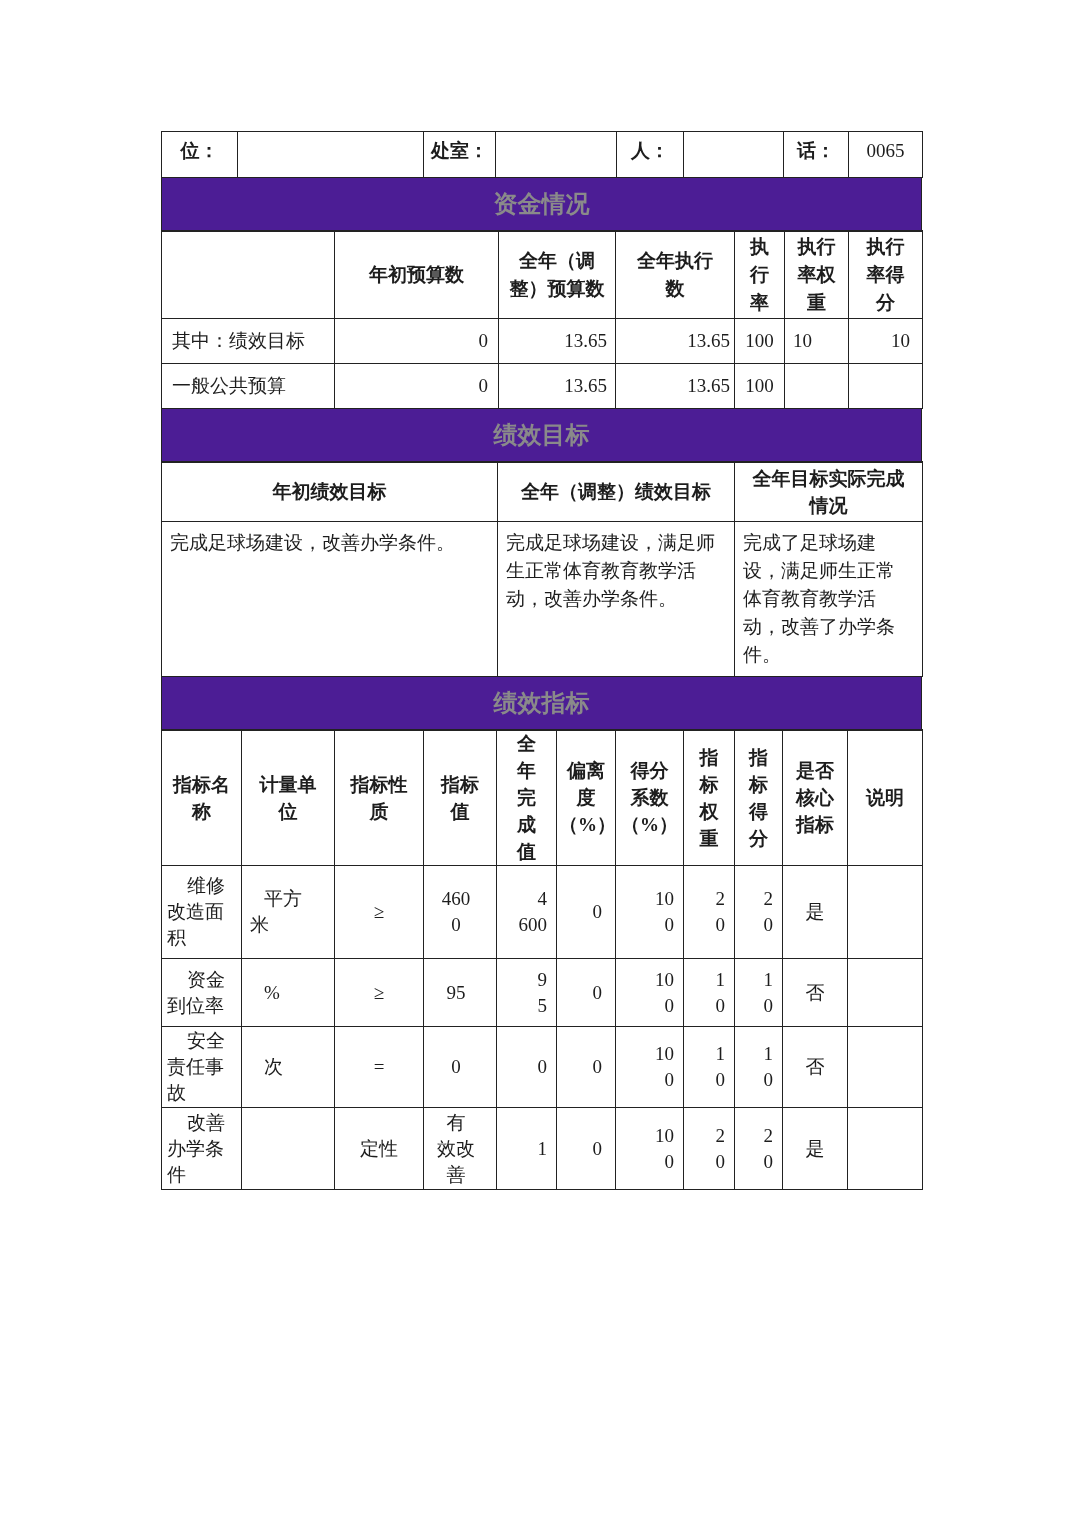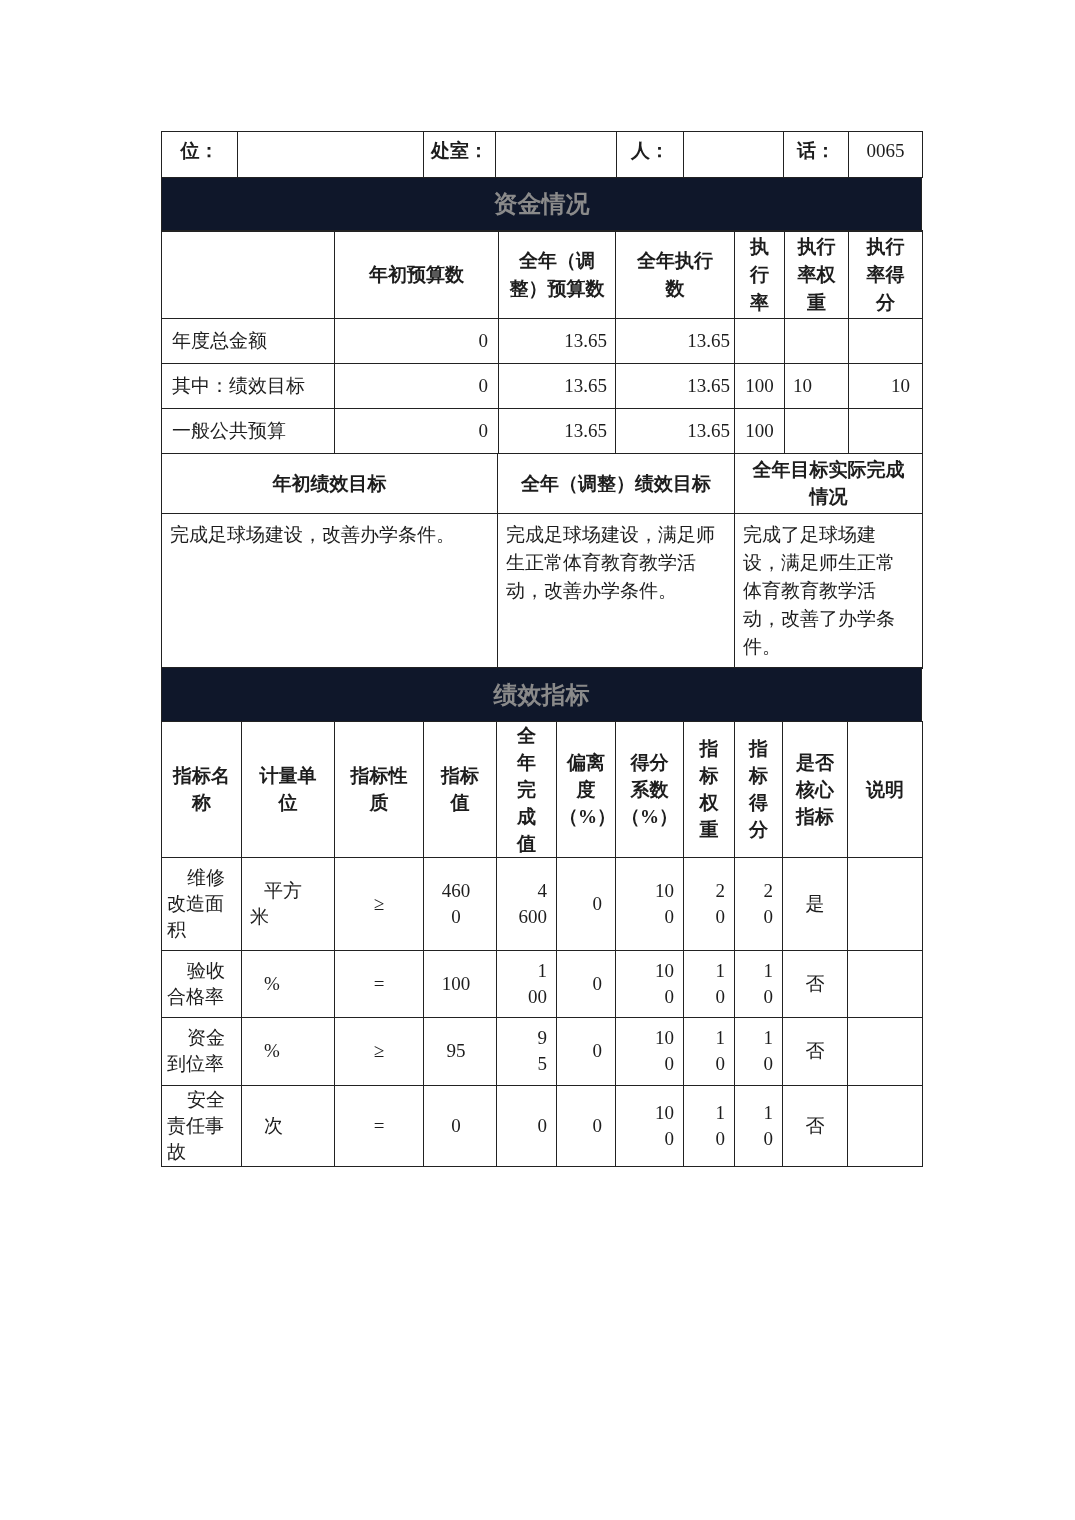--- a/index.html
+++ b/index.html
@@ -19,21 +19,21 @@
     font-size:19px; line-height:28px;
     white-space:pre-line;
     vertical-align:middle;
     padding:1px 4px;
     overflow:hidden;
   }
   .hd { font-weight:bold; text-align:center; }
 
   
   .band {
-    height:55px; border:1.5px solid #222222; background:#0f172a;
+    height:55px; border:1.5px solid #222222; background:#4c1d95;
     display:flex; align-items:center; justify-content:center;
     font-family:"Liberation Sans","DejaVu Sans",sans-serif;
     font-weight:bold; font-size:24px; color:#8a8a8a;
   }
 
   
   .tinfo td { text-align:center; vertical-align:top; padding-top:5px; height:46px; }
 
   
   .tf .hrow td { text-align:center; font-weight:bold; padding:0 2px; line-height:28px; }
@@ -121,49 +121,41 @@
 行
 率</td>
         <td>执行
 率权
 重</td>
         <td>执行
 率得
 分</td>
       </tr>
       <tr class="drow">
-        <td>年度总金额</td>
-        <td>0</td>
-        <td>13.65</td>
-        <td>13.65</td>
-        <td></td>
-        <td></td>
-        <td></td>
-      </tr>
-      <tr class="drow">
         <td>其中：绩效目标</td>
         <td>0</td>
         <td>13.65</td>
         <td>13.65</td>
         <td>100</td>
         <td>10</td>
         <td>10</td>
       </tr>
       <tr class="drow">
         <td>一般公共预算</td>
         <td>0</td>
         <td>13.65</td>
         <td>13.65</td>
         <td>100</td>
         <td></td>
         <td></td>
       </tr>
     </tbody>
       </table>
 
+    <div class="band">绩效目标</div>
 
     <table class="tt">
       <colgroup>
         <col style="width:336px">
           <col style="width:237px">
           <col style="width:188px">
       </colgroup>
       <tbody>
           <tr class="hrow" style="height:60px">
         <td>年初绩效目标</td>
@@ -249,38 +241,20 @@
         <td>0</td>
         <td>10
 0</td>
         <td>2
 0</td>
         <td>2
 0</td>
         <td>是</td>
         <td></td>
       </tr>
-      <tr class="drow" style="height:67px">
-        <td>验收
-合格率</td>
-        <td>%</td>
-        <td>=</td>
-        <td>100</td>
-        <td>1
-00</td>
-        <td>0</td>
-        <td>10
-0</td>
-        <td>1
-0</td>
-        <td>1
-0</td>
-        <td>否</td>
-        <td></td>
-      </tr>
       <tr class="drow" style="height:68px">
         <td>资金
 到位率</td>
         <td>%</td>
         <td>≥</td>
         <td>95</td>
         <td>9
 5</td>
         <td>0</td>
         <td>10
@@ -303,18 +277,38 @@
         <td>0</td>
         <td>10
 0</td>
         <td>1
 0</td>
         <td>1
 0</td>
         <td>否</td>
         <td></td>
       </tr>
+      <tr class="drow" style="height:82px">
+        <td>改善
+办学条
+件</td>
+        <td></td>
+        <td>定性</td>
+        <td>有
+效改
+善</td>
+        <td>1</td>
+        <td>0</td>
+        <td>10
+0</td>
+        <td>2
+0</td>
+        <td>2
+0</td>
+        <td>是</td>
+        <td></td>
+      </tr>
     </tbody>
       </table>
 
 
   </div>
 </div>
 
 </body></html>

